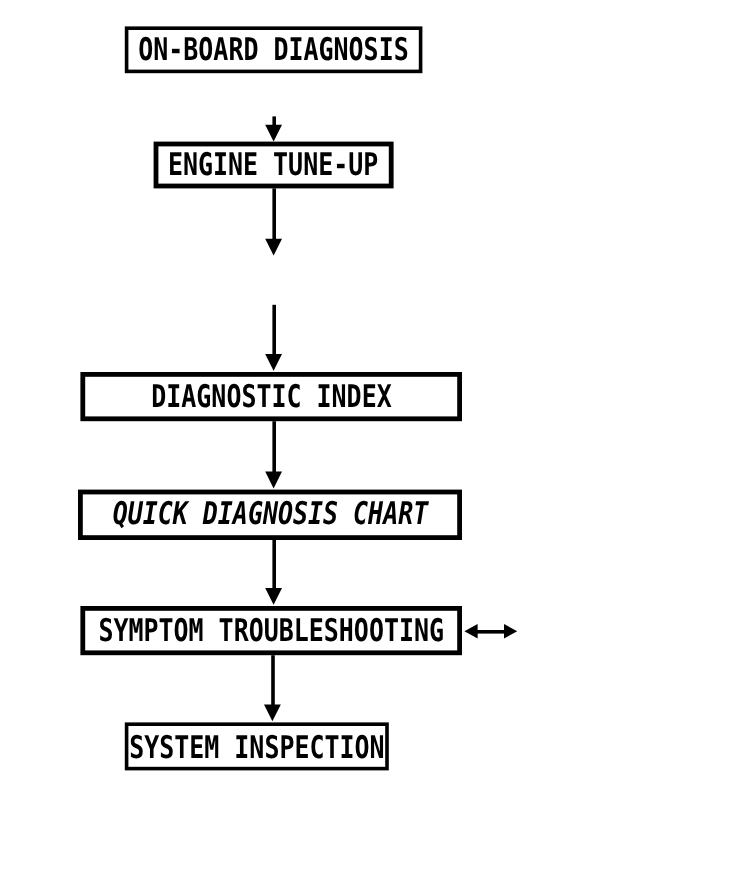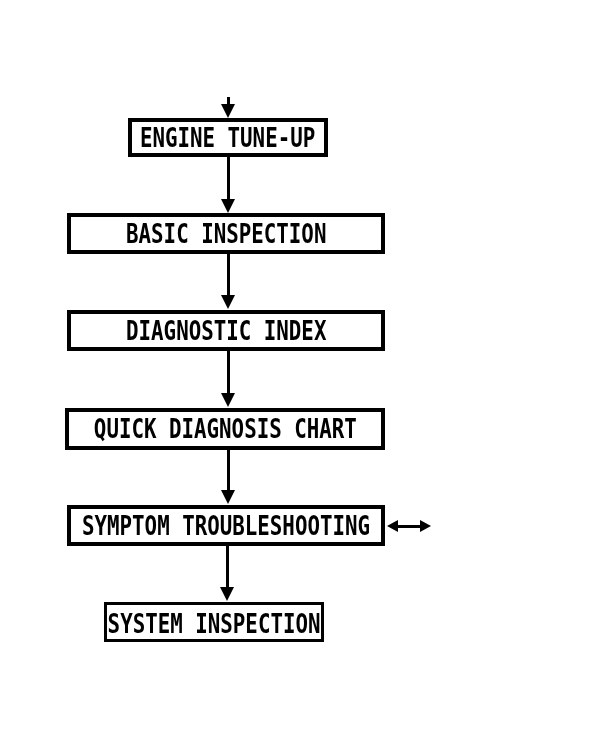--- a/index.html
+++ b/index.html
@@ -37,46 +37,46 @@
     position:absolute; width:0; height:0;
     border-top:6px solid transparent; border-bottom:6px solid transparent;
     border-left:11px solid var(--ink);
   }
 </style>
 </head>
 <body>
 
 <div class="canvas">
 
+  <div class="node thin" style="left:104px; top:22px; width:248px; height:39px;">
+    <span class="label">ON-BOARD DIAGNOSIS</span>
+  </div>
 
   <div class="vline" style="left:227px; top:97px; height:8px;"></div>
   <div class="arr-down" style="left:221px; top:104px;"></div>
 
   <div class="node" style="left:128px; top:118px; width:200px; height:39px;">
     <span class="label">ENGINE TUNE-UP</span>
   </div>
 
   <div class="vline" style="left:227px; top:157px; height:43px;"></div>
   <div class="arr-down" style="left:221px; top:199px;"></div>
 
-  <div class="node" style="left:67px; top:213px; width:318px; height:41px;">
-    <span class="label">BASIC INSPECTION</span>
-  </div>
 
   <div class="vline" style="left:227px; top:254px; height:42px;"></div>
   <div class="arr-down" style="left:221px; top:295px;"></div>
 
   <div class="node" style="left:67px; top:310px; width:318px; height:41px;text-align:right;">
     <span class="label">DIAGNOSTIC INDEX</span>
   </div>
 
   <div class="vline" style="left:227px; top:351px; height:43px;"></div>
   <div class="arr-down" style="left:221px; top:393px;"></div>
 
-  <div class="node" style="left:65px; top:408px; width:320px; height:42px;">
+  <div class="node" style="left:65px; top:408px; width:320px; height:42px;font-style:italic;">
     <span class="label">QUICK DIAGNOSIS CHART</span>
   </div>
 
   <div class="vline" style="left:227px; top:450px; height:41px;"></div>
   <div class="arr-down" style="left:221px; top:490px;"></div>
 
   <div class="node" style="left:67px; top:505px; width:318px; height:41px;">
     <span class="label">SYMPTOM TROUBLESHOOTING</span>
   </div>
 

